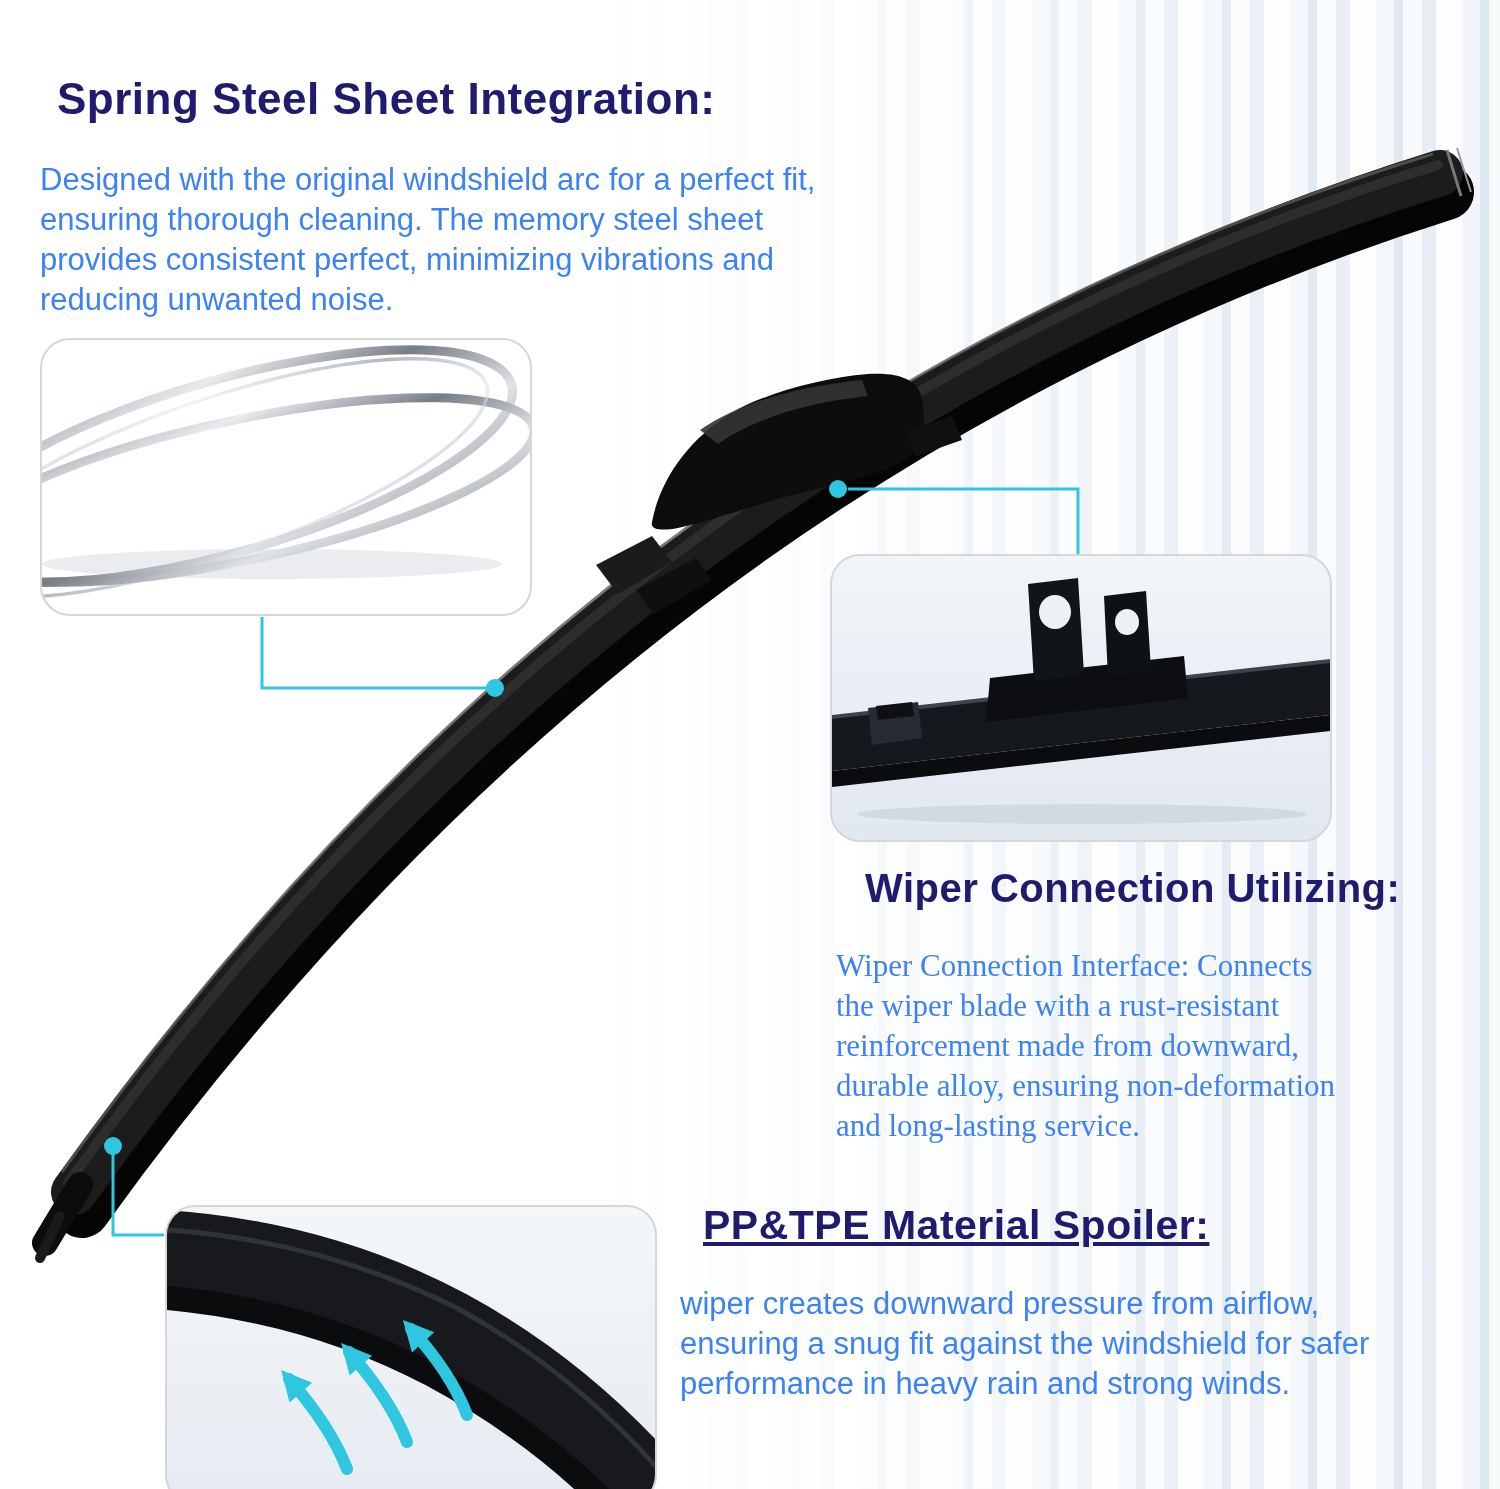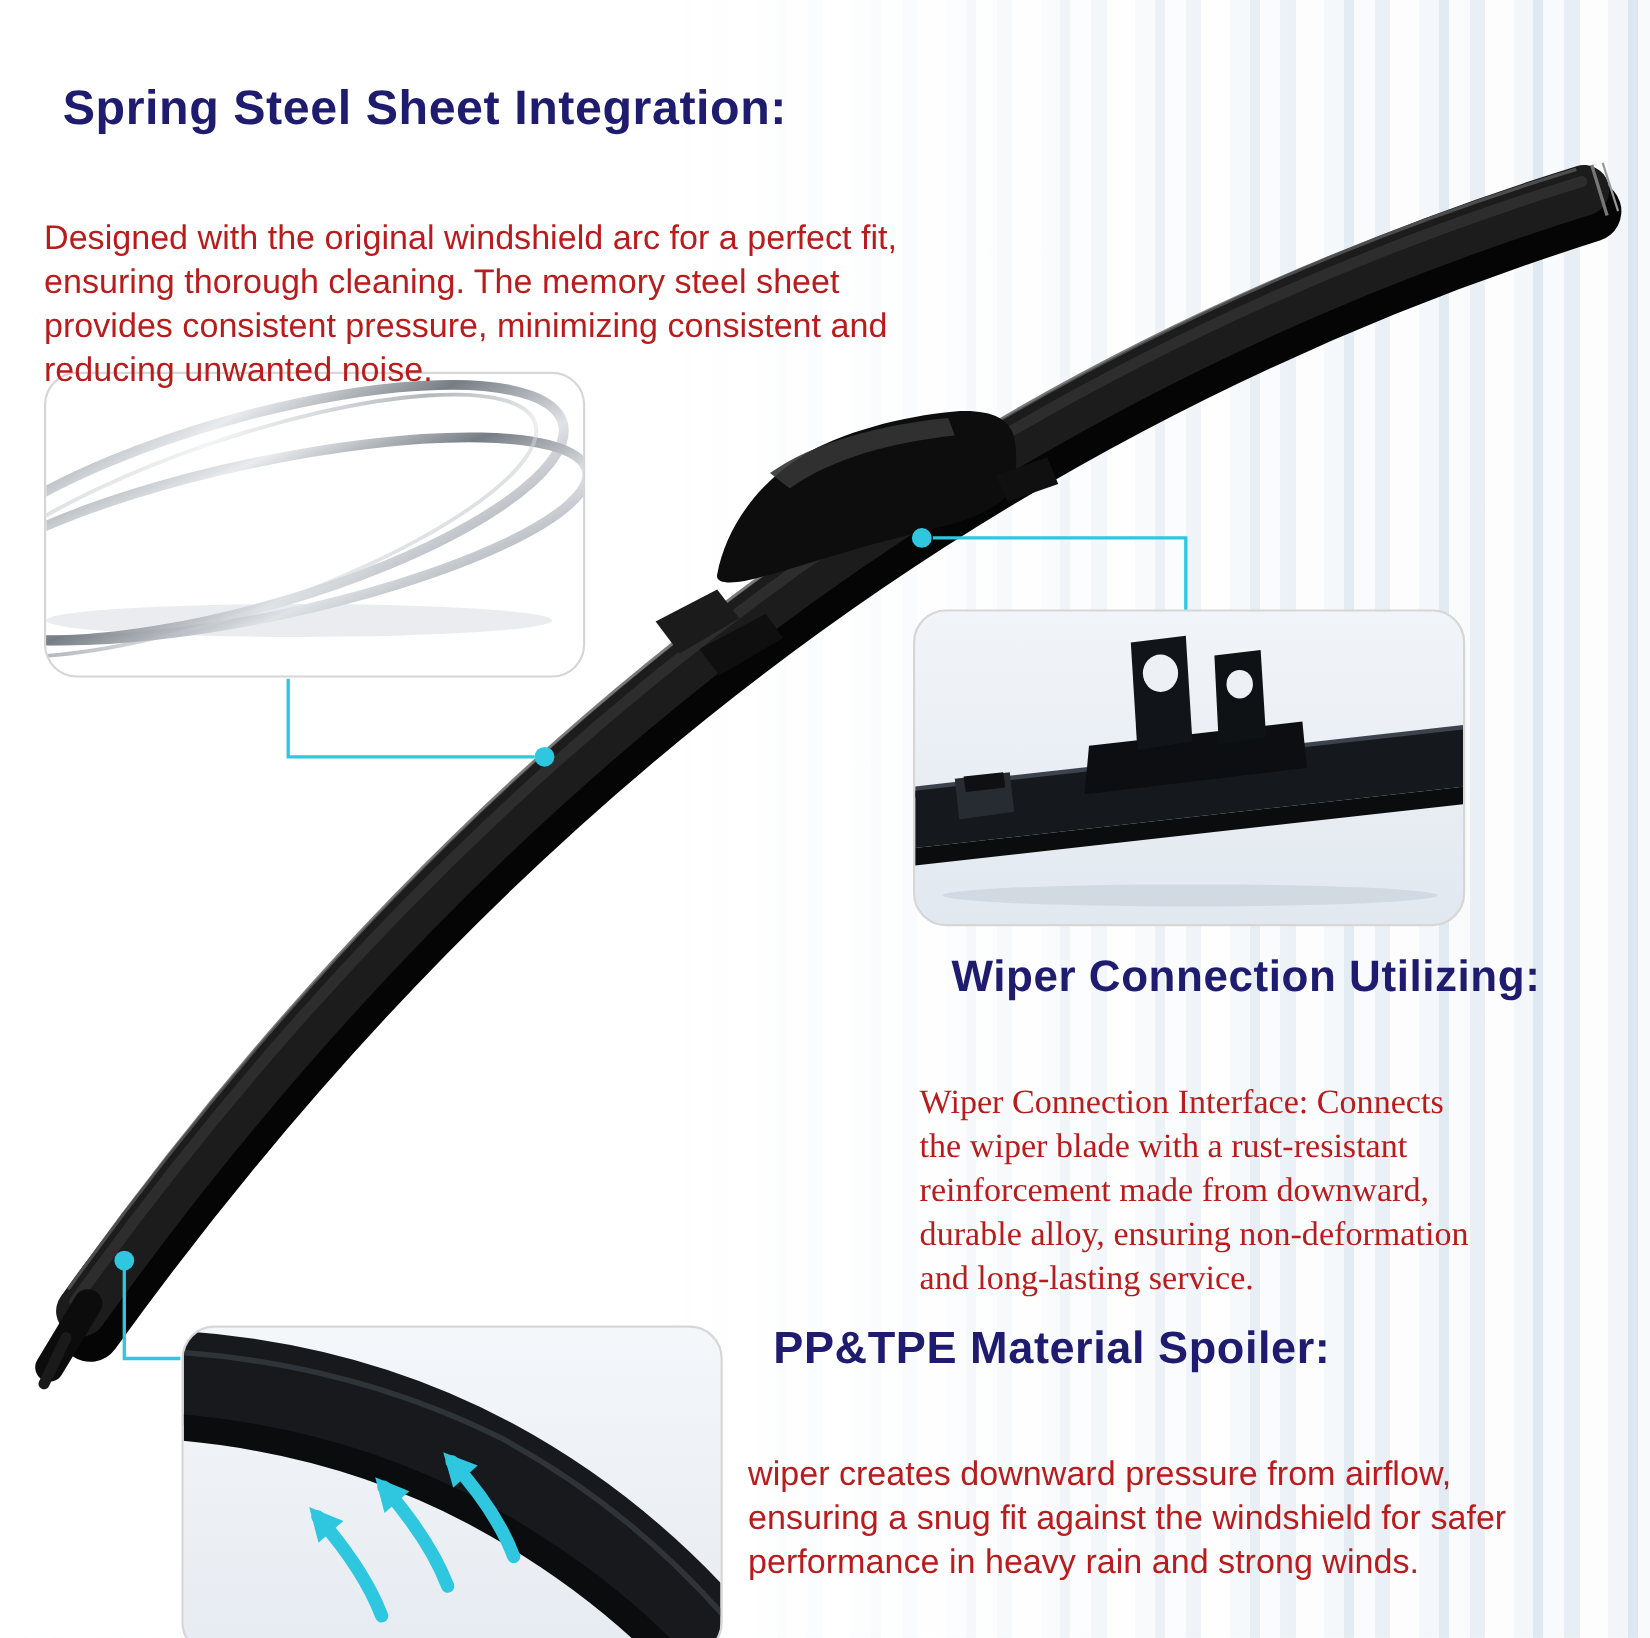--- a/index.html
+++ b/index.html
@@ -30,23 +30,23 @@
   #inset-steel     { left:40px;  top:338px;  width:492px; height:278px; }
   #inset-connector { left:830px; top:554px;  width:502px; height:288px;
                      background:linear-gradient(180deg,#f1f5f9,#e2e8f0); }
   #inset-spoiler   { left:165px; top:1205px; width:492px; height:300px;
                      background:linear-gradient(180deg,#f4f7fa,#e6ebf1); }
   .inset svg { display:block; }
 
   .heading { position:absolute; z-index:3; color:#1f1c70; font-weight:700; white-space:nowrap; letter-spacing:0.5px; }
   #h-steel   { left:57px;  top:74px;   font-size:44px; }
   #h-conn    { left:865px; top:866px;  font-size:40px; }
-  #h-spoiler { left:703px; top:1202px; font-size:41px; }
+  #h-spoiler { left:703px; top:1202px; font-size:41px;text-decoration:underline; }
 
-  .para { position:absolute; z-index:3; color:#b91c1c;margin-top:36px; }
+  .para { position:absolute; z-index:3; color:#3b82f6; }
   .para div { white-space:nowrap; }
   #p-steel   { left:40px;  top:160px;  font-size:31px; line-height:40px; }
   #p-conn    { left:836px; top:946px;  font-size:31px; line-height:40px;font-family:Liberation Serif, serif; }
   #p-spoiler { left:680px; top:1284px; font-size:31px; line-height:40px; }
 </style>
 </head>
 <body>
 
 <div class="canvas">
 
@@ -140,21 +140,21 @@
         <path d="M 240 235 Q 224 193 182 145" stroke="#2fc6e0" stroke-width="12" fill="none" stroke-linecap="round" marker-end="url(#arrowhead)"></path>
         <path d="M 300 208 Q 284 166 244 122" stroke="#2fc6e0" stroke-width="12" fill="none" stroke-linecap="round" marker-end="url(#arrowhead)"></path>
       </g>
     </svg>
   </div>
 
   <div class="heading" id="h-steel">Spring Steel Sheet Integration:</div>
   <div class="para" id="p-steel">
     <div>Designed with the original windshield arc for a perfect fit,</div>
     <div>ensuring thorough cleaning. The memory steel sheet</div>
-    <div>provides consistent pressure, minimizing consistent and</div>
+    <div>provides consistent perfect, minimizing vibrations and</div>
     <div>reducing unwanted noise.</div>
   </div>
 
   <div class="heading" id="h-conn">Wiper Connection Utilizing:</div>
   <div class="para" id="p-conn">
     <div>Wiper Connection Interface: Connects</div>
     <div>the wiper blade with a rust-resistant</div>
     <div>reinforcement made from downward,</div>
     <div>durable alloy, ensuring non-deformation</div>
     <div>and long-lasting service.</div>

